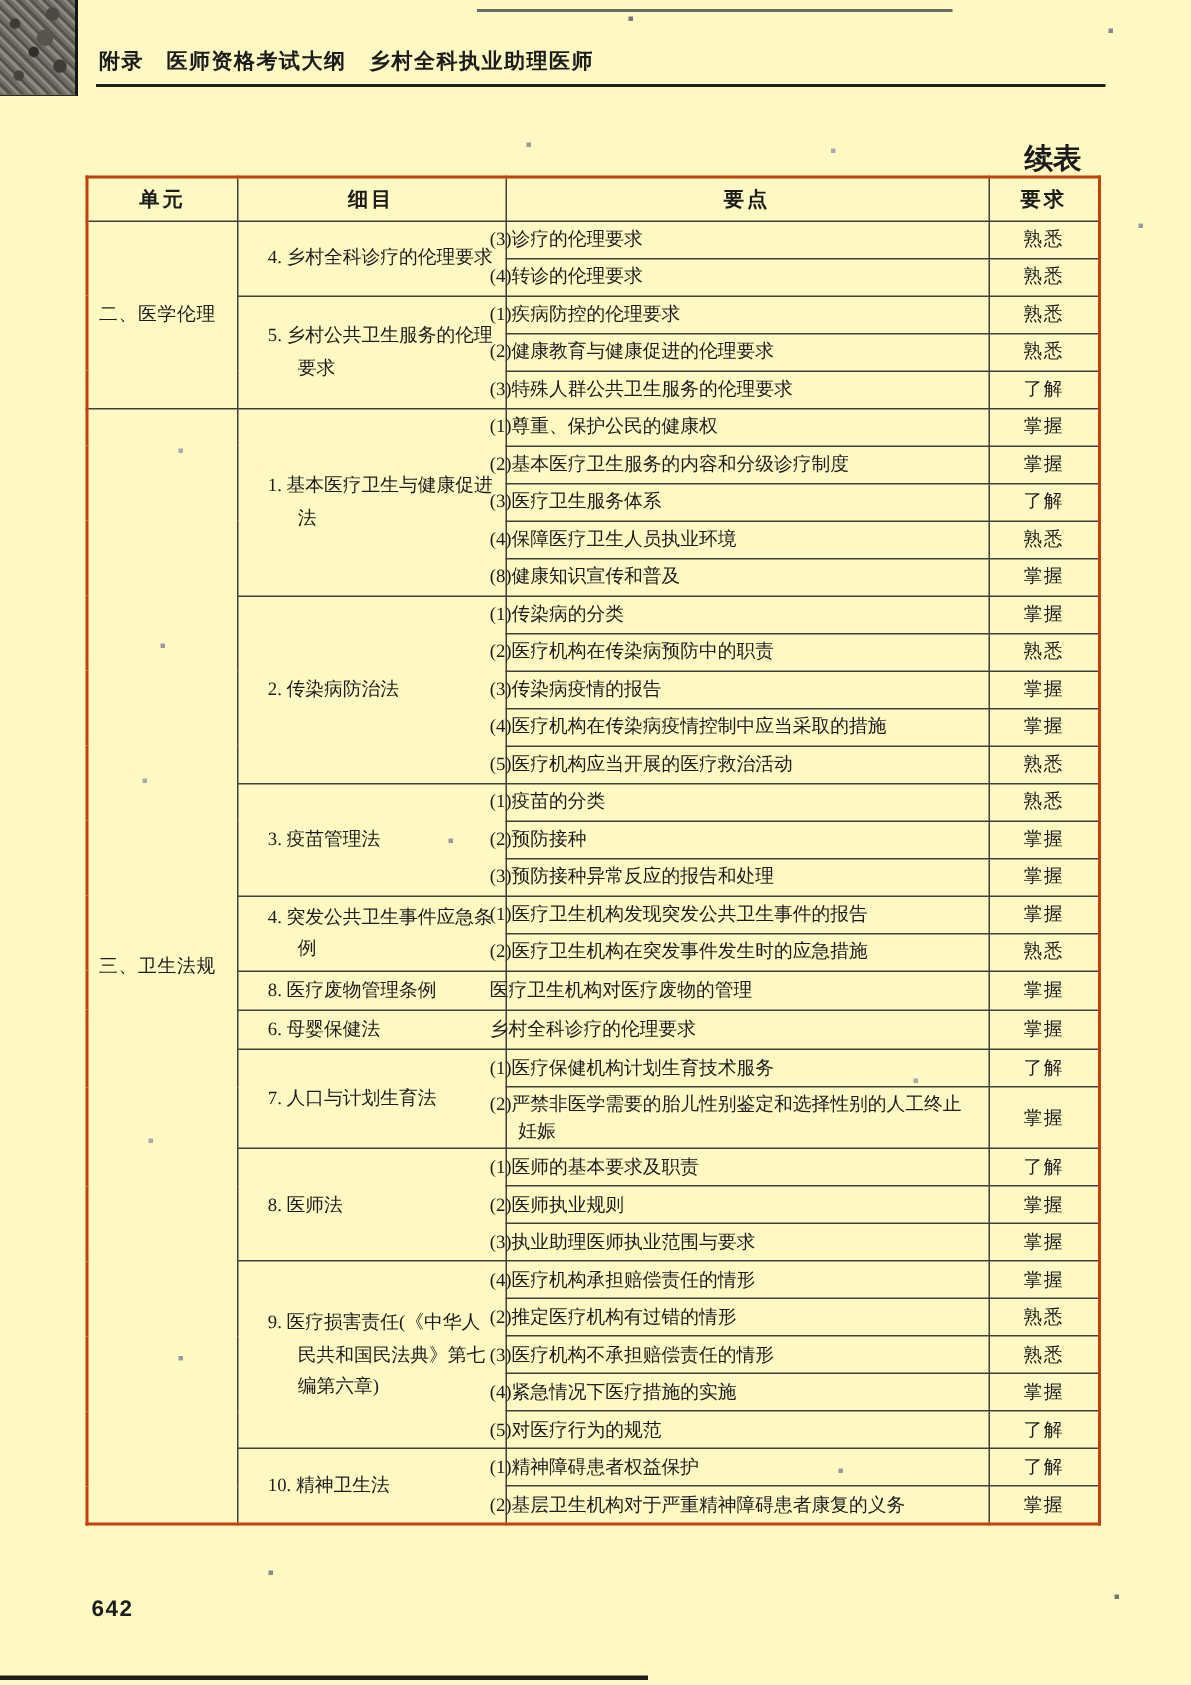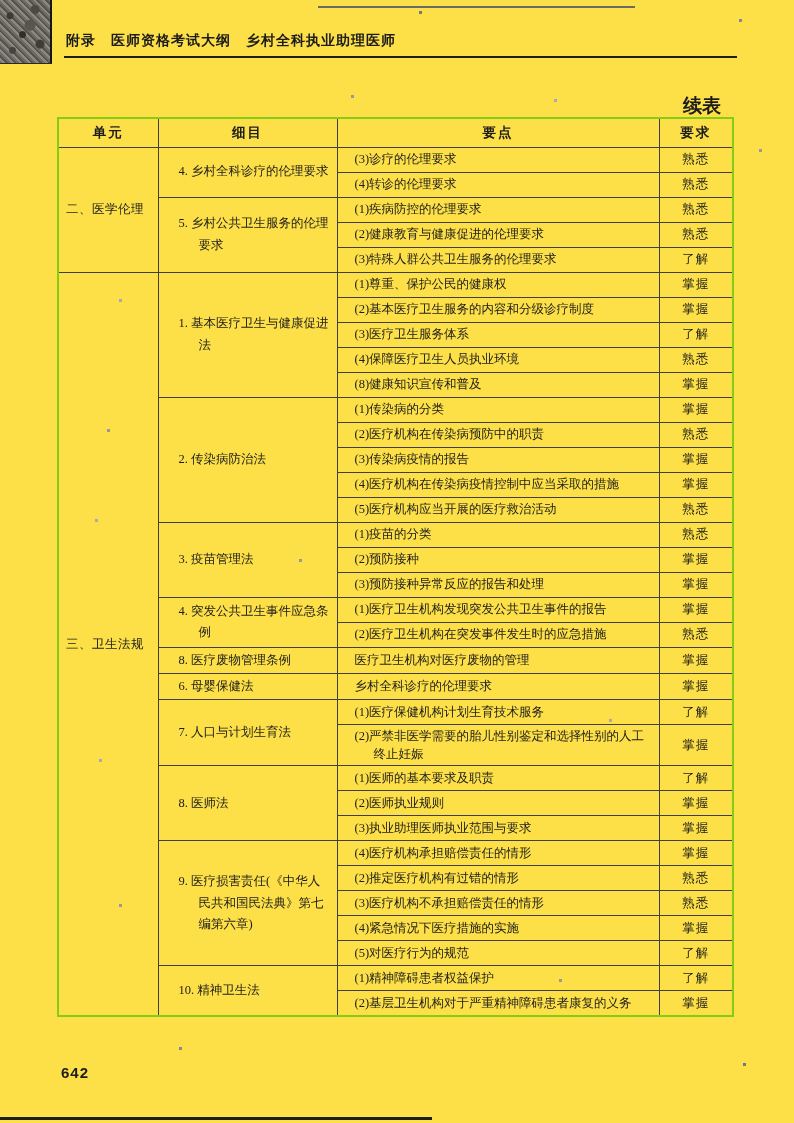--- a/index.html
+++ b/index.html
@@ -3,21 +3,21 @@
 <meta charset="utf-8">
 <style>
   * { margin: 0; padding: 0; box-sizing: border-box; }
   html, body { background: #e8e8e6; }
   body { font-family: "Liberation Serif", serif; }
 
   .page {
     position: relative;
     width: 794px;
     height: 1123px;
-    background: #fde047;
+    background: #fef9c3;
     overflow: hidden;
     color: #1c1c1c;
   }
 
   
   .stamp {
     position: absolute;
     left: 0; top: 0;
     width: 52px; height: 64px;
     background:
@@ -80,21 +80,21 @@
   
   .syllabus-wrap {
     position: absolute;
     left: 57px; top: 117px;
     width: 675px;
   }
   table.syllabus {
     border-collapse: collapse;
     width: 675px;
     table-layout: fixed;
-    border: 2px solid #84cc16;
+    border: 2px solid #c2410c;
   }
   .syllabus th, .syllabus td {
     border: 1px solid #39393596;
     border-color: #3f3f3b;
   }
   .syllabus th {
     height: 29px;
     font-size: 13.5px;
     font-weight: bold;
     text-align: center;
@@ -111,21 +111,21 @@
     padding-left: 7px;
     letter-spacing: 0.5px;
     vertical-align: middle;
   }
   td.item-cell {
     padding-left: 40px;
     text-indent: -20px;
     line-height: 1.7;
   }
   td.point-cell {
-    padding-left: 36px;
+    padding-left: 8px;
     text-indent: -19px;
   }
   td.req-cell {
     text-align: center;
     letter-spacing: 1px;
   }
 
   .page-number {
     position: absolute;
     left: 61px; top: 1064px;

